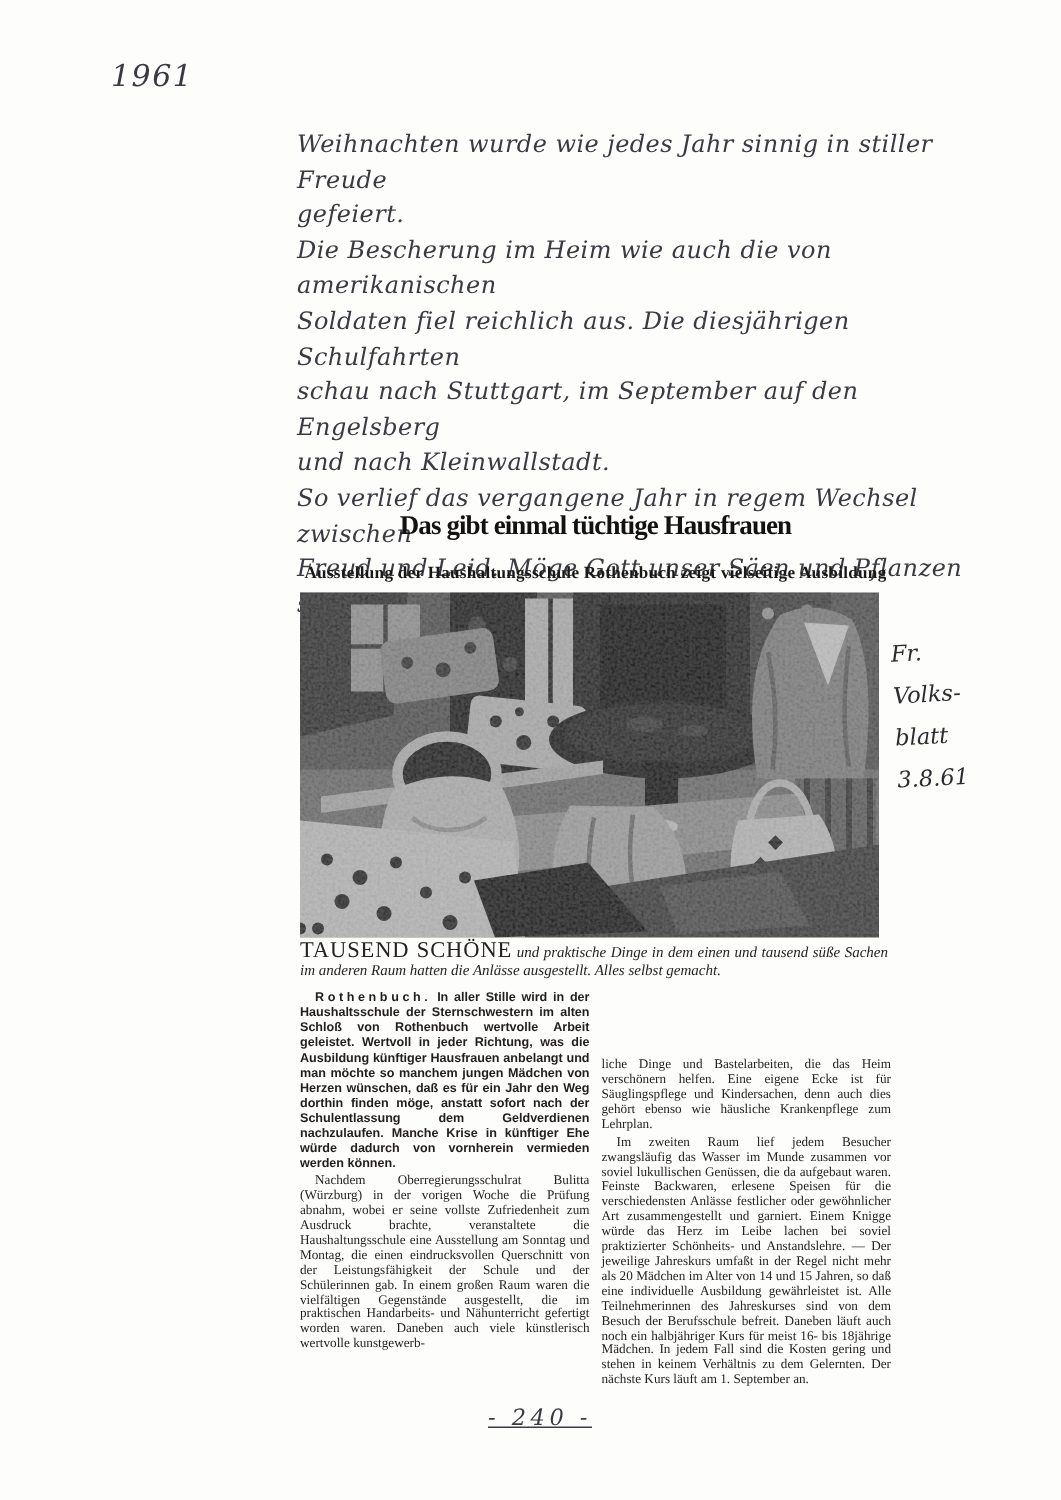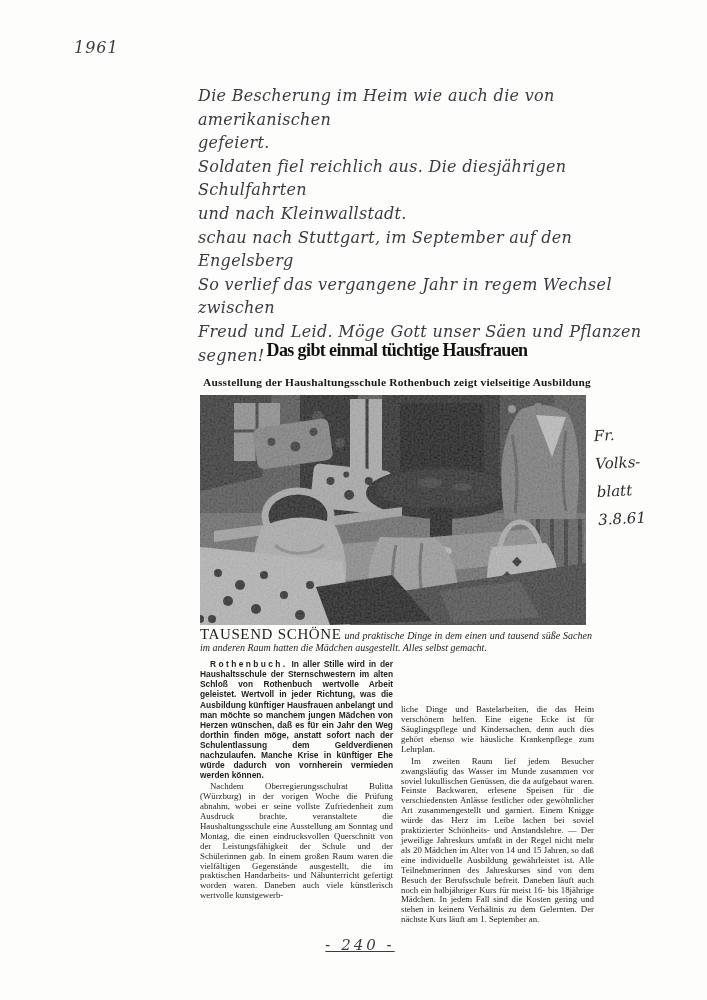--- a/index.html
+++ b/index.html
@@ -6,21 +6,21 @@
   .page{
     position:relative; width:707px; height:1000px;
     background:#fdfdfb; overflow:hidden;
     font-family:"Liberation Serif", serif; color:#1d1b19;
   }
   
   .hand{
     font-family:"DejaVu Serif", serif;
     font-style:italic; color:#3a3a42;
   }
-  .year{position:absolute; left:74px; top:38px; font-size:16px; letter-spacing:1px;}
+  .year{position:absolute; left:74px; top:38px; font-size:20px; letter-spacing:1px;}
   .diary{position:absolute; left:198px; top:84px; width:462px; font-size:16px; line-height:23.6px; letter-spacing:.3px;}
   .source-note{
     position:absolute; left:596px; top:420px; width:80px;
     font-size:15px; line-height:28px; transform:rotate(-3deg); color:#2c2c30;
   }
   .pagenum{position:absolute; left:300px; top:936px; width:120px; text-align:center; font-size:15px; letter-spacing:3px;text-decoration:underline;}
   
   .clipping{position:absolute; left:200px; top:340px; width:394px;}
   .headline{
     font-family:"Liberation Serif", serif; font-weight:700;
@@ -48,25 +48,26 @@
   .p1lead{letter-spacing:2.4px;margin-top:14px;}
 </style>
 </head>
 <body>
 
 <div class="page">
 
   <div class="hand year">1961</div>
 
   <div class="hand diary">
+    <div>Weihnachten wurde wie jedes Jahr sinnig in stiller Freude</div>
+    <div>gefeiert.</div>
     <div>Die Bescherung im Heim wie auch die von amerikanischen</div>
-    <div>gefeiert.</div>
     <div>Soldaten fiel reichlich aus. Die diesjährigen Schulfahrten</div>
+    <div>schau nach Stuttgart, im September auf den Engelsberg</div>
     <div>und nach Kleinwallstadt.</div>
-    <div>schau nach Stuttgart, im September auf den Engelsberg</div>
     <div>So verlief das vergangene Jahr in regem Wechsel zwischen</div>
     <div>Freud und Leid. Möge Gott unser Säen und Pflanzen</div>
     <div>segnen!</div>
   </div>
 
   <div class="clipping">
     <div class="headline">Das gibt einmal tüchtige Hausfrauen</div>
     <div class="subheadline">Ausstellung der Haushaltungsschule Rothenbuch zeigt vielseitige Ausbildung</div>
 
     <div class="photo" title="Ausstellungsraum mit selbstgefertigten Handarbeiten: Kissen, Taschen, Stoffe und Kleider">
@@ -174,21 +175,21 @@
         <polygon points="150,204 386,168 386,230 150,230" fill="#55514a"></polygon>
         <polygon points="116,192 192,180 232,226 130,230" fill="#2f2b26"></polygon>
         <polygon points="240,196 320,186 340,222 252,228" fill="#6b665c"></polygon>
 
         <rect width="386" height="230" filter="url(#noiseDark)" opacity="0.28"></rect>
         <rect width="386" height="230" filter="url(#noiseLight)" opacity="0.18"></rect>
       </svg>
     </div>
 
     <div class="caption">
-      <span class="cap-lead">TAUSEND SCHÖNE</span><span> und praktische Dinge in dem einen und tausend süße Sachen im anderen Raum hatten die Mädchen ausgestellt. Alles selbst gemacht.</span>
+      <span class="cap-lead">TAUSEND SCHÖNE</span><span> und praktische Dinge in dem einen und tausend süße Sachen im anderen Raum hatten die Anlässe ausgestellt. Alles selbst gemacht.</span>
     </div>
 
     <div class="cols">
       <div class="col">
         <p class="lead-para"><span class="p1lead">Rothenbuch.</span><span> In aller Stille wird in der Haushaltsschule der Sternschwestern im alten Schloß von Rothenbuch wertvolle Arbeit geleistet. Wertvoll in jeder Richtung, was die Ausbildung künftiger Hausfrauen anbelangt und man möchte so manchem jungen Mädchen von Herzen wünschen, daß es für ein Jahr den Weg dorthin finden möge, anstatt sofort nach der Schulentlassung dem Geldverdienen nachzulaufen. Manche Krise in künftiger Ehe würde dadurch von vornherein vermieden werden können.</span></p>
         <p>Nachdem Oberregierungsschulrat Bulitta (Würzburg) in der vorigen Woche die Prüfung abnahm, wobei er seine vollste Zufriedenheit zum Ausdruck brachte, veranstaltete die Haushaltungsschule eine Ausstellung am Sonntag und Montag, die einen eindrucksvollen Querschnitt von der Leistungsfähigkeit der Schule und der Schülerinnen gab. In einem großen Raum waren die vielfältigen Gegenstände ausgestellt, die im praktischen Handarbeits- und Nähunterricht gefertigt worden waren. Daneben auch viele künstlerisch wertvolle kunstgewerb-</p>
       </div>
       <div class="col">
         <p class="noindent">liche Dinge und Bastelarbeiten, die das Heim verschönern helfen. Eine eigene Ecke ist für Säuglingspflege und Kindersachen, denn auch dies gehört ebenso wie häusliche Krankenpflege zum Lehrplan.</p>
         <p>Im zweiten Raum lief jedem Besucher zwangsläufig das Wasser im Munde zusammen vor soviel lukullischen Genüssen, die da aufgebaut waren. Feinste Backwaren, erlesene Speisen für die verschiedensten Anlässe festlicher oder gewöhnlicher Art zusammengestellt und garniert. Einem Knigge würde das Herz im Leibe lachen bei soviel praktizierter Schönheits- und Anstandslehre. — Der jeweilige Jahreskurs umfaßt in der Regel nicht mehr als 20 Mädchen im Alter von 14 und 15 Jahren, so daß eine individuelle Ausbildung gewährleistet ist. Alle Teilnehmerinnen des Jahreskurses sind von dem Besuch der Berufsschule befreit. Daneben läuft auch noch ein halbjähriger Kurs für meist 16- bis 18jährige Mädchen. In jedem Fall sind die Kosten gering und stehen in keinem Verhältnis zu dem Gelernten. Der nächste Kurs läuft am 1. September an.</p>

